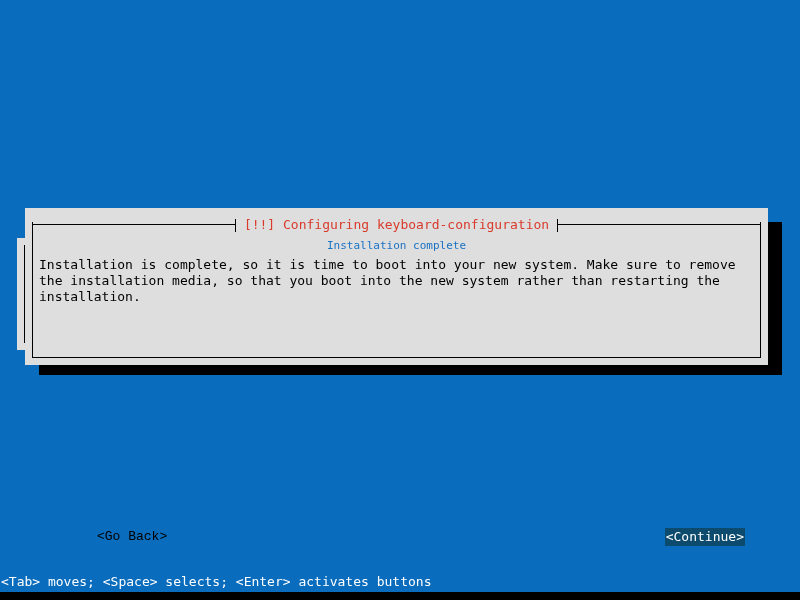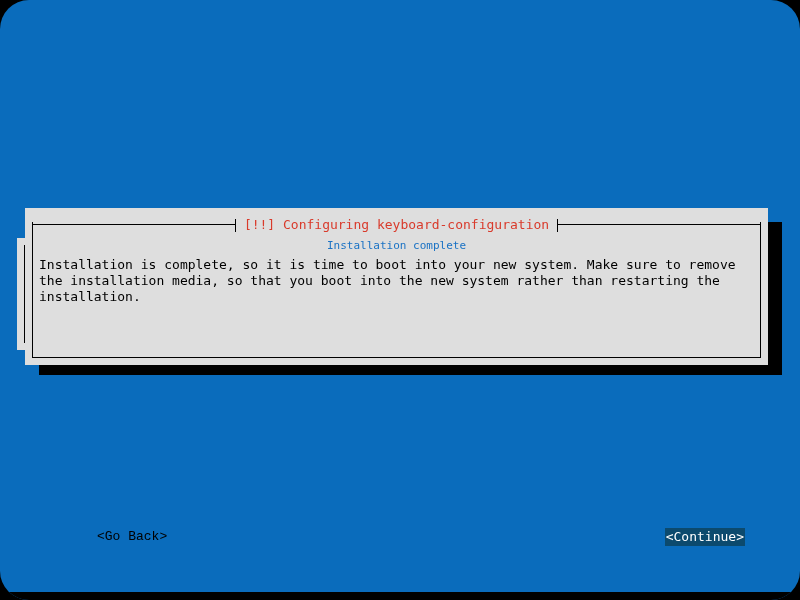--- a/index.html
+++ b/index.html
@@ -14,21 +14,20 @@
     background: #000000;
     font-family: "DejaVu Sans Mono", "Liberation Mono", monospace;
   }
 
   #screen {
     position: relative;
     width: 800px;
     height: 600px;
     background: #0a6cbc;
     overflow: hidden;
-    border-radius: 29px;
   }
 
   
   #bg-dialog {
     position: absolute;
     left: 17px;
     top: 238px;
     width: 26px;
     height: 112px;
     background: #dedede;
@@ -225,15 +224,18 @@
 
     <div id="buttons">
       <span class="btn" id="go-back-button">&lt;Go Back&gt;</span>
       <span class="btn" id="continue-button">&lt;Continue&gt;</span>
     </div>
 
   </div>
 
   <div id="body-text">Installation is complete, so it is time to boot into your new system. Make sure to remove the installation media, so that you boot into the new system rather than restarting the installation.</div>
 
+  <div id="status-bar">
+    <div id="status-text">&lt;Tab&gt; moves; &lt;Space&gt; selects; &lt;Enter&gt; activates buttons</div>
+  </div>
   <div id="bottom-black"></div>
 
 </div>
 
 </body></html>

